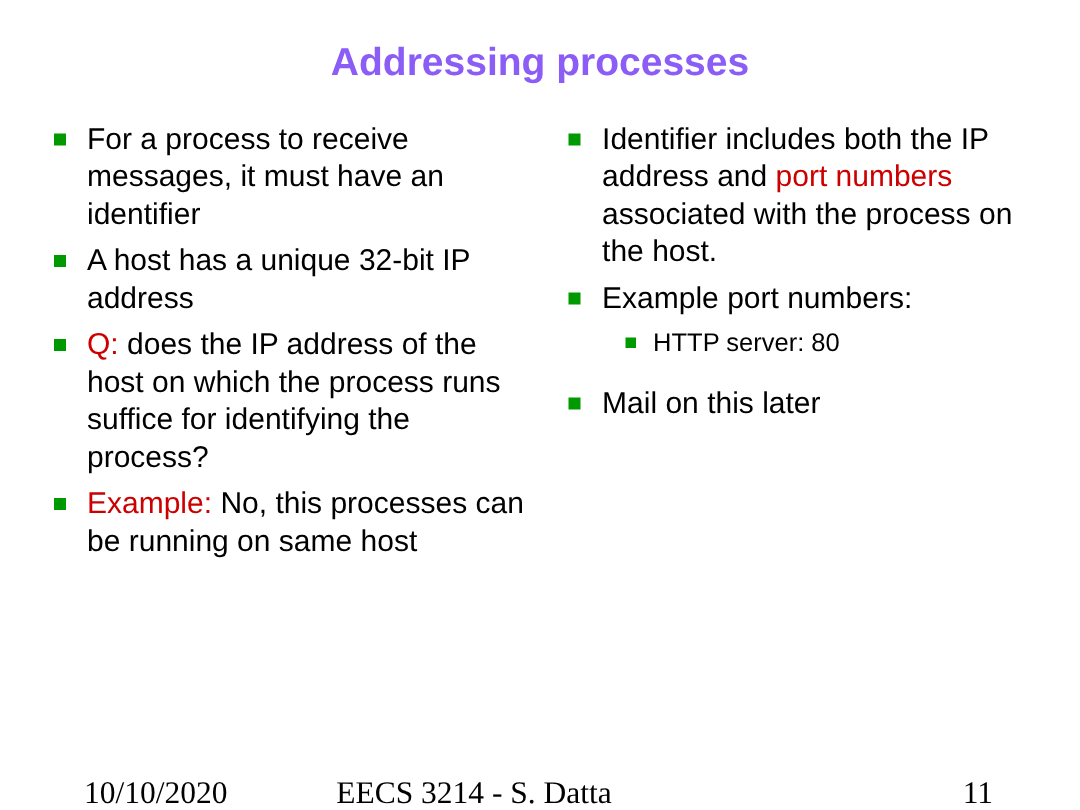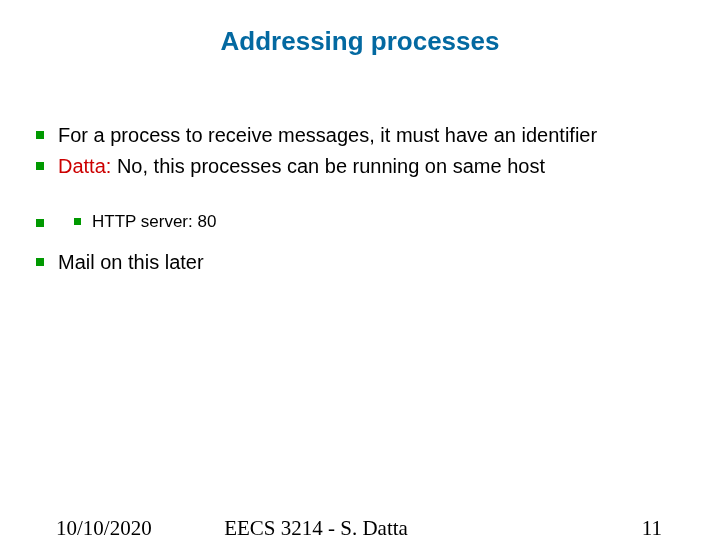--- a/index.html
+++ b/index.html
@@ -12,30 +12,29 @@
     overflow: hidden;
   }
   .slide {
     width: 720px;
     height: 540px;
     position: relative;
     padding: 20px 30px 0 30px;
   }
   .title {
     text-align: center;
-    color: #0369a1;
+    color: #8b5cf6;
     font-weight: bold;
     font-size: 26px;
     margin-top: 6px;
-    margin-bottom: 66px;
+    margin-bottom: 24px;
   }
   .columns {
     display: flex;
     gap: 20px;
-    flex-direction: column;
   }
   .col {
     flex: 1;
   }
   .col-left { flex: 0 0 49%; }
   .col-right { flex: 0 0 49%; }
   ul.bullets {
     list-style: none;
   }
   ul.bullets > li {
@@ -96,28 +95,38 @@
   <h1 class="title">Addressing processes</h1>
 
   <div class="columns">
 
     <div class="col col-left">
       <ul class="bullets">
         <li>
           <span>For a process to receive messages, it must have an identifier</span>
         </li>
         <li>
-          <span class="red">Datta:</span><span> No, this processes can be running on same host</span>
+          <span>A host has a unique 32-bit IP address</span>
+        </li>
+        <li>
+          <span class="red">Q:</span><span> does the IP address of the host on which the process runs suffice for identifying the process?</span>
+        </li>
+        <li>
+          <span class="red">Example:</span><span> No, this processes can be running on same host</span>
         </li>
       </ul>
     </div>
 
     <div class="col col-right">
       <ul class="bullets">
         <li>
+          <span>Identifier includes both the IP address and </span><span class="red">port numbers</span><span> associated with the process on the host.</span>
+        </li>
+        <li>
+          <span>Example port numbers:</span>
           <ul class="sub">
             <li>
               <span>HTTP server: 80</span>
             </li>
           </ul>
         </li>
         <li>
           <span>Mail on this later</span>
         </li>
       </ul>

